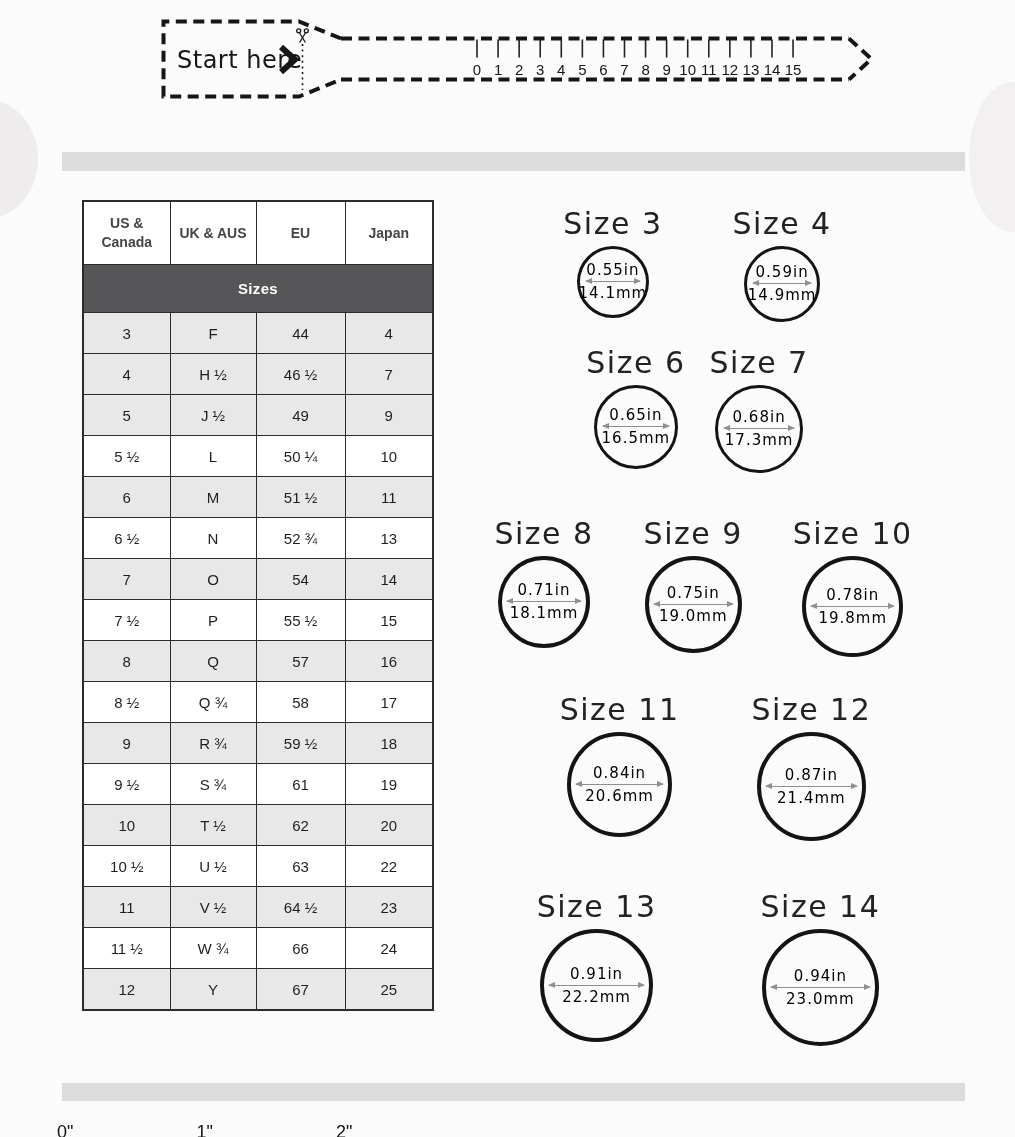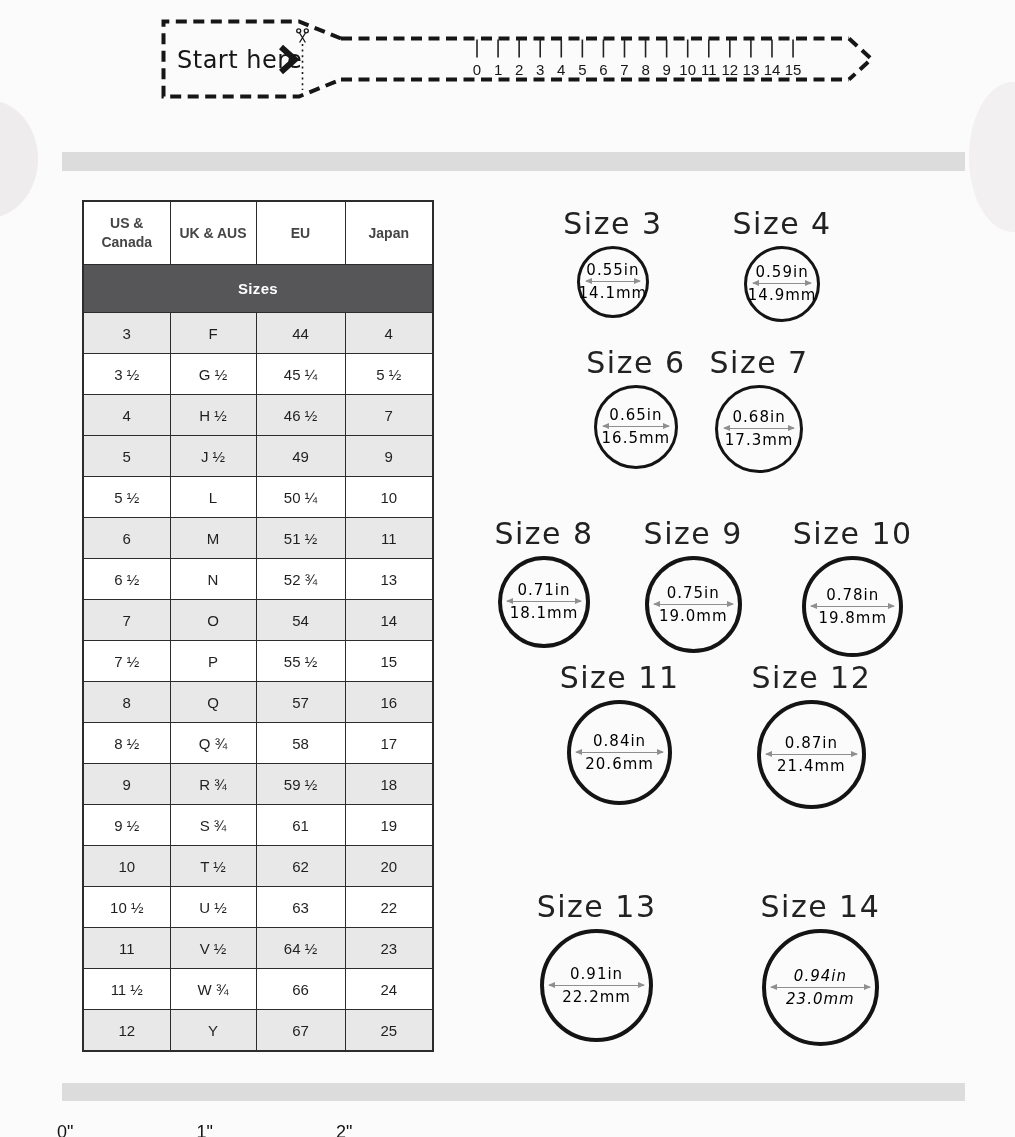--- a/index.html
+++ b/index.html
@@ -37,21 +37,21 @@
   th.col-head{height:62px; background:#ffffff; color:#454545; font-size:14px; font-weight:bold; line-height:1.35;}
   table.sizes td{height:40px; background:#ffffff; color:#1f1f1f; font-size:15px;}
   tr.alt td{background:#e9e8e8;}
 
   
   .rings-panel{position:absolute; left:410px; top:0; width:575px; height:1080px;}
   .ring-row{position:absolute; left:0; right:0; display:flex; justify-content:center; align-items:flex-start;}
   .row-1{top:206px; gap:70px;}
   .row-2{top:345px; gap:24px;}
   .row-3{top:516px; gap:50px; transform:translateX(6px);}
-  .row-4{top:660px; gap:72px; transform:translateX(18px);}
+  .row-4{top:692px; gap:72px; transform:translateX(18px);}
   .row-5{top:889px; gap:104px; transform:translateX(11px);}
   .ring-item{display:flex; flex-direction:column; align-items:center;}
   .ring-title{
     font-family:"DejaVu Sans", sans-serif; font-size:30px; color:#222;
     letter-spacing:1.5px; white-space:nowrap; margin-bottom:5px;
   }
   .ring-circle{
     border-style:solid; border-color:#141414; border-radius:50%;
     display:flex; flex-direction:column; align-items:center; justify-content:center;
     box-sizing:border-box; background:transparent;
@@ -147,26 +147,20 @@
           <th class="tbl-title" colspan="4">Sizes</th>
         </tr>
     </thead>
     <tbody id="table-body">
         <tr class="alt">
           <td>3</td>
           <td>F</td>
           <td>44</td>
           <td>4</td>
         </tr>
-        <tr>
-          <td>3 ½</td>
-          <td>G ½</td>
-          <td>45 ¼</td>
-          <td>5 ½</td>
-        </tr>
         <tr class="alt">
           <td>4</td>
           <td>H ½</td>
           <td>46 ½</td>
           <td>7</td>
         </tr>
         <tr class="alt">
           <td>5</td>
           <td>J ½</td>
           <td>49</td>
@@ -344,21 +338,21 @@
         <div class="ring-item">
           <div class="ring-title">Size 13</div>
           <div class="ring-circle" style="width: 113px; height: 113px; border-width: 4px;">
             <span class="ring-in">0.91in</span>
             <div class="dim-arrow" style="width: 95px;"></div>
             <span class="ring-mm">22.2mm</span>
           </div>
         </div>
         <div class="ring-item">
           <div class="ring-title">Size 14</div>
-          <div class="ring-circle" style="width: 117px; height: 117px; border-width: 4px; font-style: italic;">
+          <div class="ring-circle" style="width: 117px; height: 117px; border-width: 4px;">
             <span class="ring-in">0.94in</span>
             <div class="dim-arrow" style="width: 99px;"></div>
             <span class="ring-mm">23.0mm</span>
           </div>
         </div>
       </div>
     </div>
 
   <div class="divider divider-bottom"></div>
 

